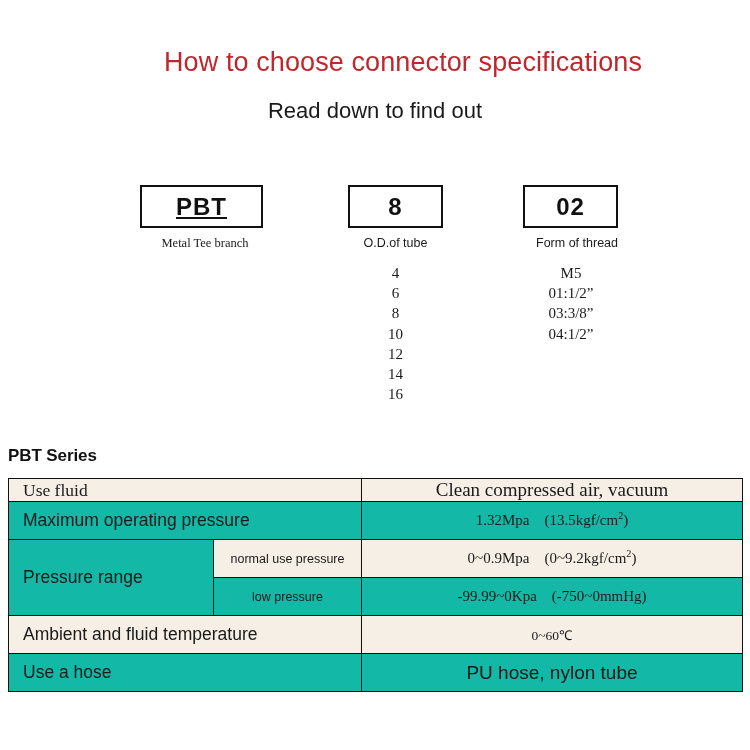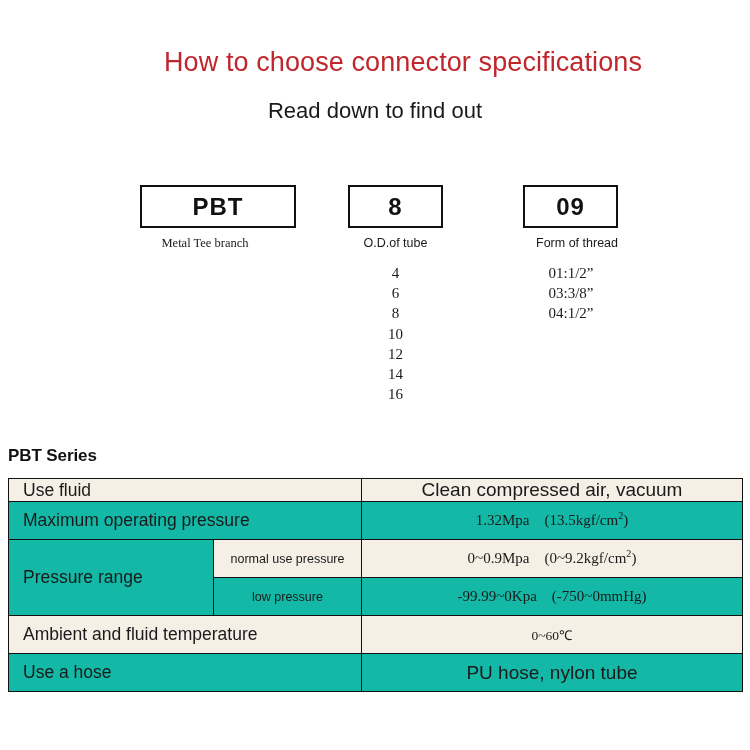--- a/index.html
+++ b/index.html
@@ -47,21 +47,21 @@
     background: #ffffff;
     box-sizing: border-box;
     display: flex;
     align-items: center;
     justify-content: center;
     font-weight: bold;
     font-size: 24px;
     letter-spacing: 1px;
     color: #111111;
   }
-  .box-1 { left: 140px; top: 185px; width: 156px; height: 43px; }
+  .box-1 { left: 140px; top: 185px; width: 123px; height: 43px; text-decoration: underline; }
   .box-2 { left: 348px; top: 185px; width: 95px;  height: 43px; }
   .box-3 { left: 523px; top: 185px; width: 95px;  height: 43px; }
 
   .box-caption {
     position: absolute;
     font-size: 12.5px;
     color: #1a1a1a;
     text-align: center;
     white-space: nowrap;
   }
@@ -121,49 +121,50 @@
     padding: 0 6px;
   }
   .val {
     text-align: center;
     white-space: nowrap;
   }
   .val-lg { font-size: 19px; }
   .val-md { font-size: 15px; font-family: "Liberation Serif", serif; }
   .val-sm { font-size: 13.5px; font-family: "Liberation Serif", serif; }
 
-  .r-tall  { height: 16px; }
+  .r-tall  { height: 16px; font-family: Liberation Serif, serif; }
   .r-mid   { height: 38px; }
   sup { font-size: 0.68em; vertical-align: super; line-height: 0; }
 </style>
 </head>
 <body>
 
 <div class="title">How to choose connector specifications</div>
 <div class="subtitle">Read down to find out</div>
 
 <div class="code-box box-1">PBT</div>
 <div class="code-box box-2">8</div>
-<div class="code-box box-3">09</div>
+<div class="code-box box-3">02</div>
 
 <div class="box-caption cap-1">Metal Tee branch</div>
 <div class="box-caption cap-2">O.D.of tube</div>
 <div class="box-caption cap-3">Form of thread</div>
 
 <div class="opt-list list-tube">
   <div>4</div>
   <div>6</div>
   <div>8</div>
   <div>10</div>
   <div>12</div>
   <div>14</div>
   <div>16</div>
 </div>
 
 <div class="opt-list list-thread">
+  <div>M5</div>
   <div>01:1/2”</div>
   <div>03:3/8”</div>
   <div>04:1/2”</div>
 </div>
 
 <div class="series-heading">PBT Series</div>
 
 <table class="spec-table">
   <colgroup>
     <col style="width:205px">

